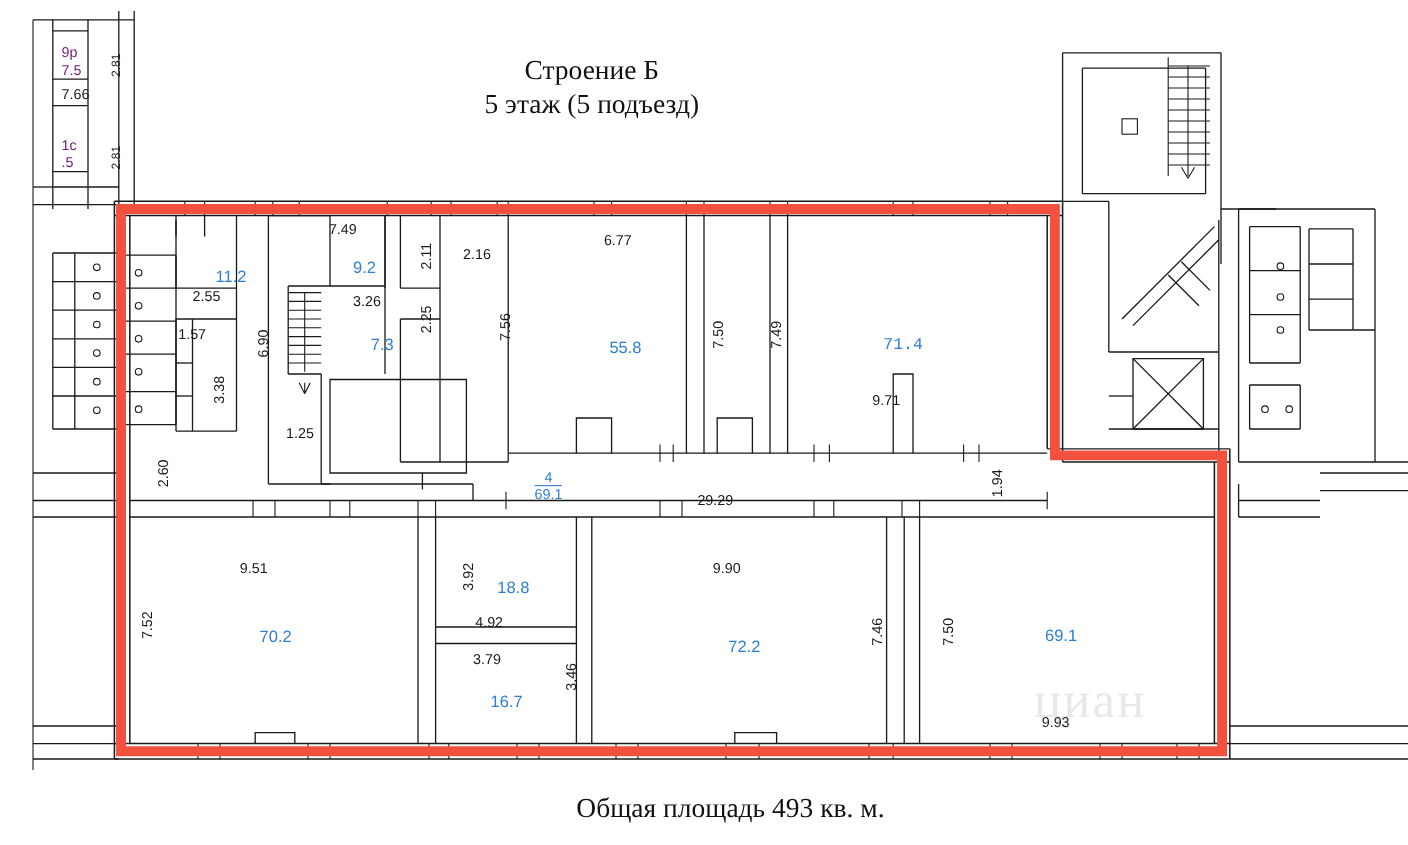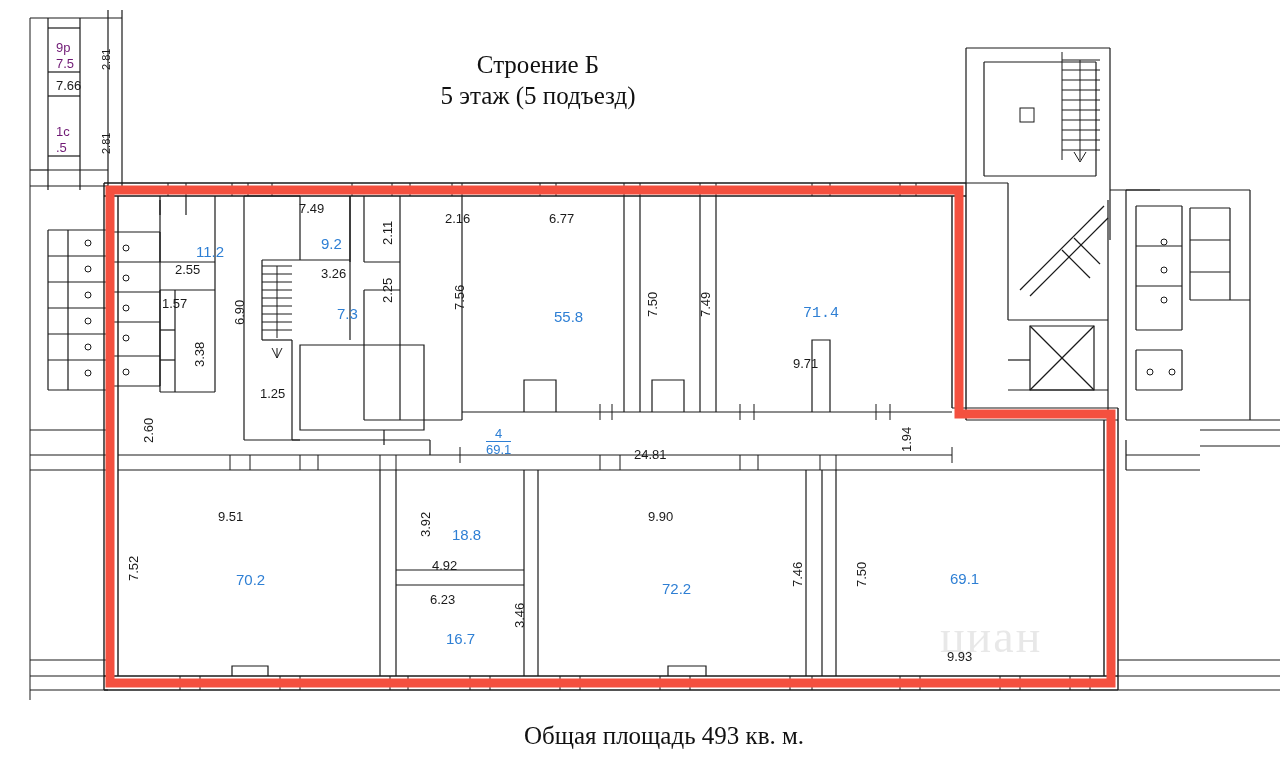--- a/index.html
+++ b/index.html
@@ -432,43 +432,43 @@
   <div class="lbl blue-small" style="left:56px; top:40px;">9р</div>
   <div class="lbl blue-small" style="left:56px; top:56px;">7.5</div>
   <div class="lbl vert tiny" style="left:100px; top:70px;">2.81</div>
   <div class="lbl" style="left:56px; top:78px;">7.66</div>
   <div class="lbl blue-small" style="left:56px; top:124px;">1c</div>
   <div class="lbl blue-small" style="left:56px; top:140px;">.5</div>
   <div class="lbl vert tiny" style="left:100px; top:154px;">2.81</div>
 
   <div class="lbl" style="left:299px; top:201px;">7.49</div>
   <div class="lbl vert" style="left:380px; top:245px;">2.11</div>
-  <div class="lbl" style="left:421px; top:211px;margin-left:24px;">2.16</div>
+  <div class="lbl" style="left:421px; top:223px;">2.16</div>
   <div class="lbl" style="left:549px; top:211px;">6.77</div>
   <div class="lbl" style="left:175px; top:262px;">2.55</div>
   <div class="lbl" style="left:321px; top:266px;">3.26</div>
   <div class="lbl vert" style="left:380px; top:303px;">2.25</div>
   <div class="lbl vert" style="left:452px; top:310px;">7.56</div>
   <div class="lbl vert" style="left:645px; top:317px;">7.50</div>
   <div class="lbl vert" style="left:698px; top:317px;">7.49</div>
   <div class="lbl" style="left:162px; top:296px;">1.57</div>
   <div class="lbl vert" style="left:232px; top:325px;">6.90</div>
   <div class="lbl vert" style="left:192px; top:367px;">3.38</div>
   <div class="lbl" style="left:260px; top:386px;">1.25</div>
   <div class="lbl vert" style="left:141px; top:443px;">2.60</div>
   <div class="lbl" style="left:793px; top:356px;">9.71</div>
   <div class="lbl vert" style="left:899px; top:452px;">1.94</div>
-  <div class="lbl" style="left:634px; top:447px;">24.81</div>
+  <div class="lbl" style="left:634px; top:447px;">29.29</div>
 
   <div class="lbl" style="left:218px; top:509px;">9.51</div>
   <div class="lbl vert" style="left:418px; top:537px;">3.92</div>
   <div class="lbl" style="left:648px; top:509px;">9.90</div>
   <div class="lbl vert" style="left:126px; top:581px;">7.52</div>
   <div class="lbl" style="left:432px; top:558px;">4.92</div>
-  <div class="lbl" style="left:430px; top:592px;">6.23</div>
+  <div class="lbl" style="left:430px; top:592px;">3.79</div>
   <div class="lbl vert" style="left:512px; top:628px;">3.46</div>
   <div class="lbl vert" style="left:790px; top:587px;">7.46</div>
   <div class="lbl vert" style="left:854px; top:587px;">7.50</div>
   <div class="lbl" style="left:947px; top:649px;">9.93</div>
 
   <div class="lbl area" style="left:196px; top:243px;">11.2</div>
   <div class="lbl area" style="left:321px; top:235px;">9.2</div>
   <div class="lbl area" style="left:337px; top:305px;">7.3</div>
   <div class="lbl area" style="left:554px; top:308px;">55.8</div>
   <div class="lbl area" style="left:803px; top:305px;font-family:Liberation Mono, monospace;">71.4</div>

